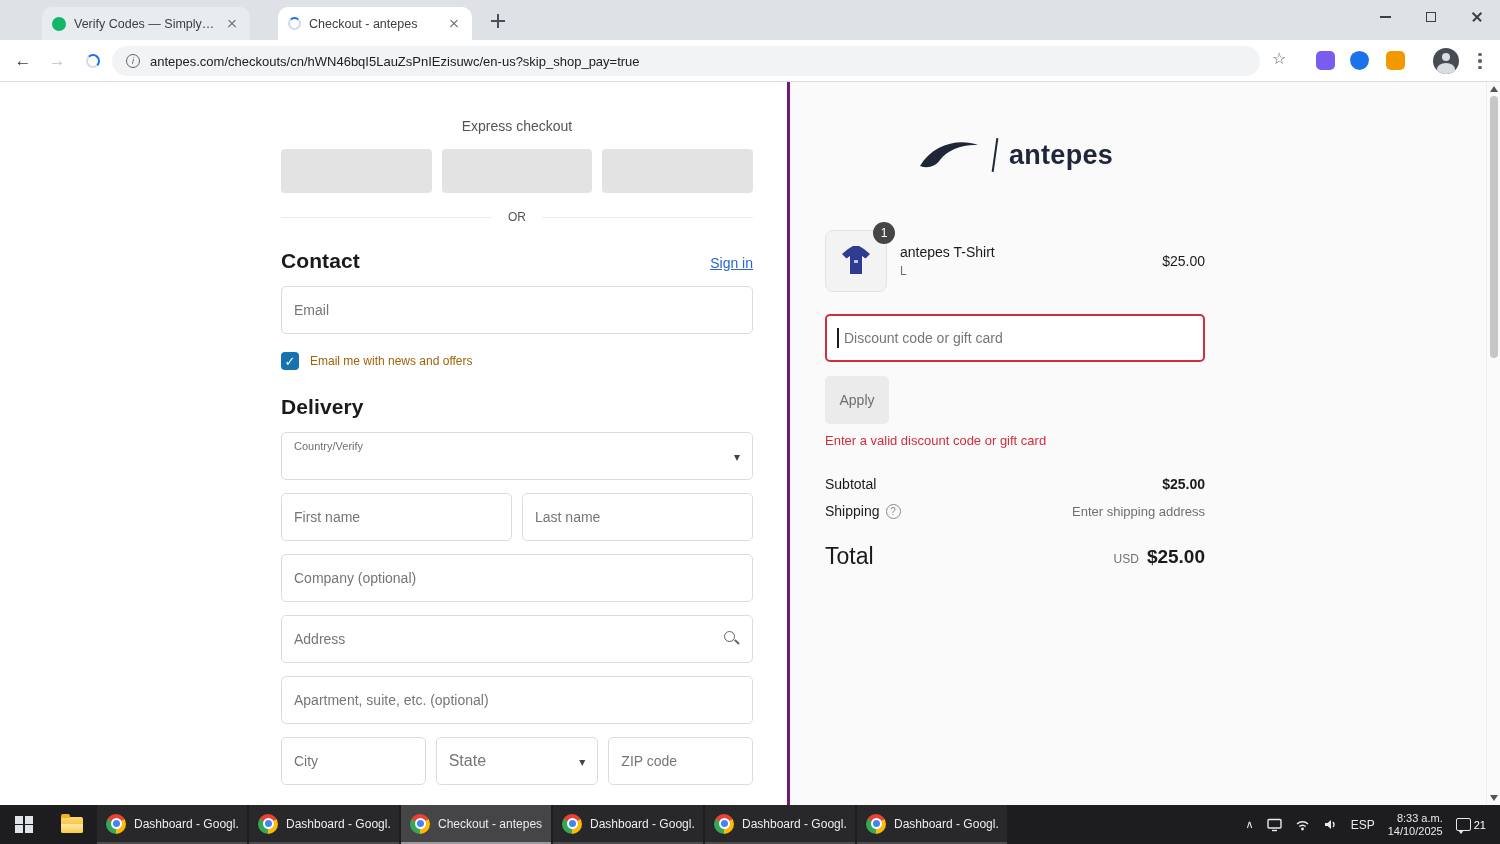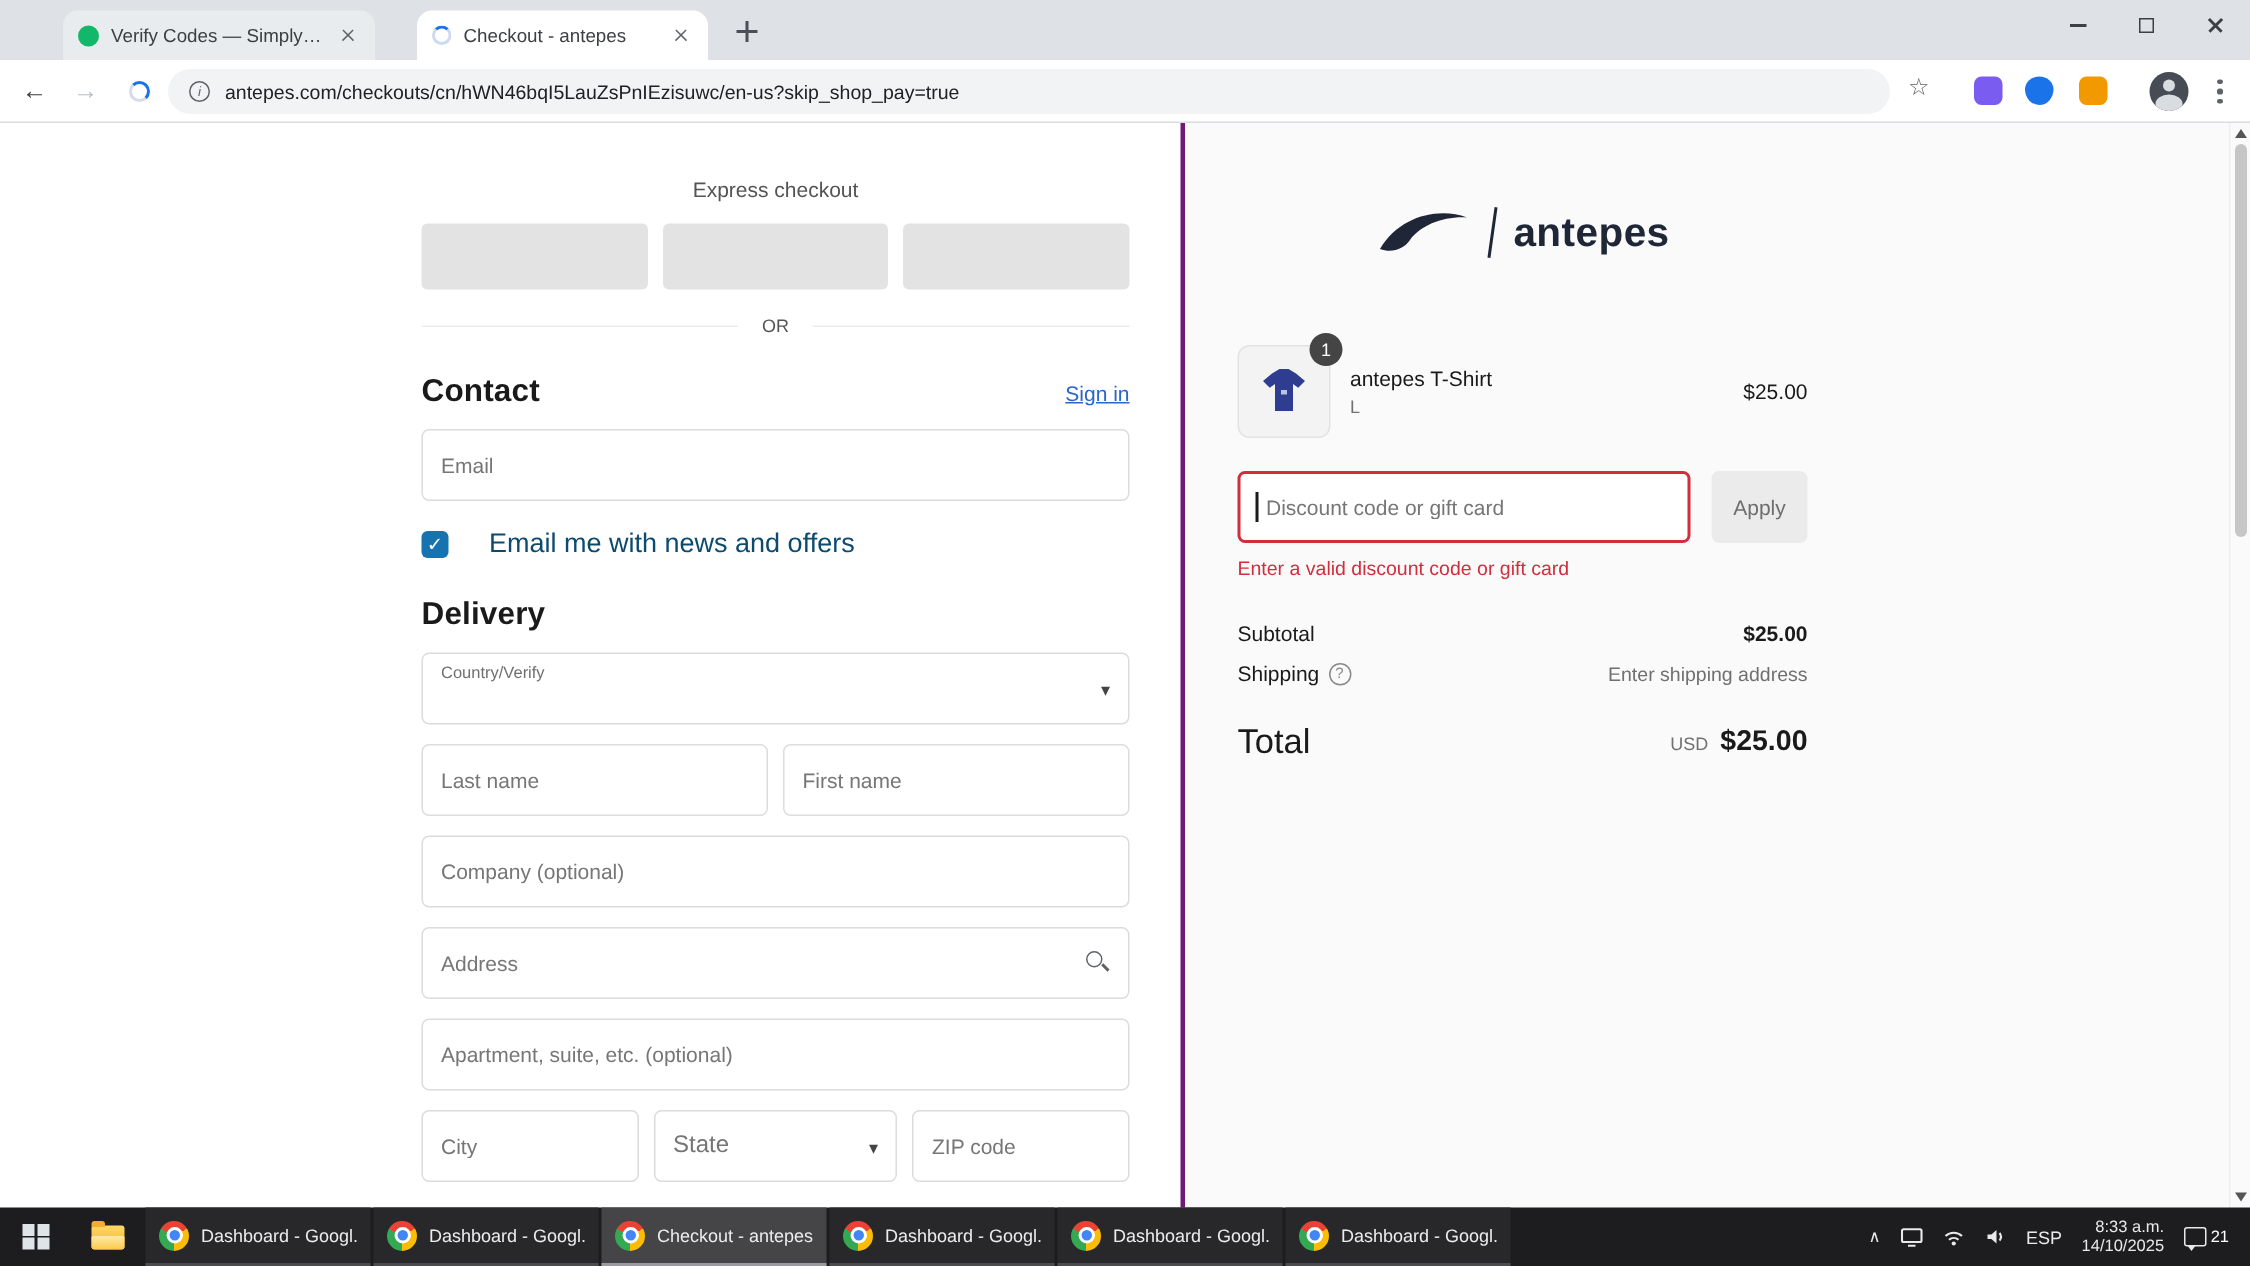--- a/index.html
+++ b/index.html
@@ -81,21 +81,21 @@
 
   .txt-input { width:100%; height:48px; border:1px solid #dcdcdc; border-radius:5px; background:#fff;
                padding:0 12px; font-size:14px; color:#1a1a1a; font-family:"Liberation Sans",sans-serif; outline:none; }
   .txt-input::placeholder { color:#767676; opacity:1; }
   .mt14 { margin-top:13px; }
 
   .check-row { display:flex; align-items:center; gap:11px; margin-top:18px; }
   .checkbox { width:18px; height:18px; border-radius:4px; background:#1773b0; color:#fff;
               display:grid; place-items:center; font-size:13px; cursor:pointer; }
   .checkbox::before { content:"✓"; }
-  .check-label { font-size:18px; color:#0c4a6e;margin-left:16px; }
+  .check-label { font-size:12px; color:#a16207; }
 
   .select-field { position:relative; height:48px; border:1px solid #dcdcdc; border-radius:5px; background:#fff;
                   padding:7px 30px 0 12px; cursor:pointer; }
   .select-label { font-size:11px; color:#707070; }
   .select-value { font-size:14px; color:#1a1a1a; margin-top:2px; }
   .chevron { position:absolute; right:12px; top:17px; font-size:12px; color:#444; }
   .chevron::before { content:"▾"; }
   .select-plain { position:relative; height:48px; border:1px solid #dcdcdc; border-radius:5px; background:#fff;
                   display:flex; align-items:center; padding:0 30px 0 12px; font-size:16px; color:#767676; cursor:pointer; }
 
@@ -117,21 +117,21 @@
 
   .product-row { margin-top:56px; display:flex; align-items:center; gap:13px; }
   .thumb { position:relative; width:62px; height:62px; border:1px solid #e3e3e3; border-radius:8px;
            background:#f3f3f3; display:grid; place-items:center; flex-shrink:0; }
   .qty-badge { position:absolute; top:-9px; right:-9px; width:22px; height:22px; border-radius:50%;
                background:#454545; color:#fff; font-size:12px; display:grid; place-items:center; }
   .prod-name { font-size:14px; color:#1a1a1a; }
   .prod-variant { font-size:12px; color:#707070; margin-top:4px; }
   .prod-price { margin-left:auto; font-size:14px; color:#1a1a1a; }
 
-  .discount-row { margin-top:22px; display:flex; gap:14px; }
+  .discount-row { margin-top:22px; display:flex; gap:14px;flex-direction:column; }
   .discount-wrap { flex:1; position:relative; }
   .discount-input { width:100%; height:48px; border:2px solid #d22d3c; border-radius:5px; background:#fff;
                     padding:0 12px 0 17px; font-size:14px; color:#1a1a1a; outline:none; font-family:"Liberation Sans",sans-serif; }
   .discount-input::placeholder { color:#767676; opacity:1; }
   .caret { position:absolute; left:12px; top:14px; width:1.5px; height:20px; background:#1a1a1a; animation:blink 1.1s steps(1) infinite; }
   @keyframes blink { 50% { opacity:0; } }
   .apply-btn { width:64px; height:48px; border:none; border-radius:5px; background:#ebebeb; color:#6e6e6e;
                font-size:14px; font-weight:500; font-family:"Liberation Sans",sans-serif; cursor:pointer; }
   .error-text { margin-top:9px; font-size:13px; color:#d22d3c; }
 
@@ -266,22 +266,22 @@
         </div>
 
         <div class="section-head">
           <h2>Delivery</h2>
         </div>
         <div class="select-field mt14">
           <div class="select-label">Country/Verify</div>
           <span class="chevron"></span>
         </div>
         <div class="row-flex">
+          <input class="txt-input" type="text" placeholder="First name" style="">
           <input class="txt-input" type="text" placeholder="Last name" style="">
-          <input class="txt-input" type="text" placeholder="First name" style="">
         </div>
         <div class="mt14">
           <input class="txt-input" type="text" placeholder="Company (optional)" style="">
         </div>
         <div class="field-wrap mt14">
           <input class="txt-input" type="text" placeholder="Address" style="">
           <span class="search-icon"></span>
         </div>
         <div class="mt14">
           <input class="txt-input" type="text" placeholder="Apartment, suite, etc. (optional)" style="">

